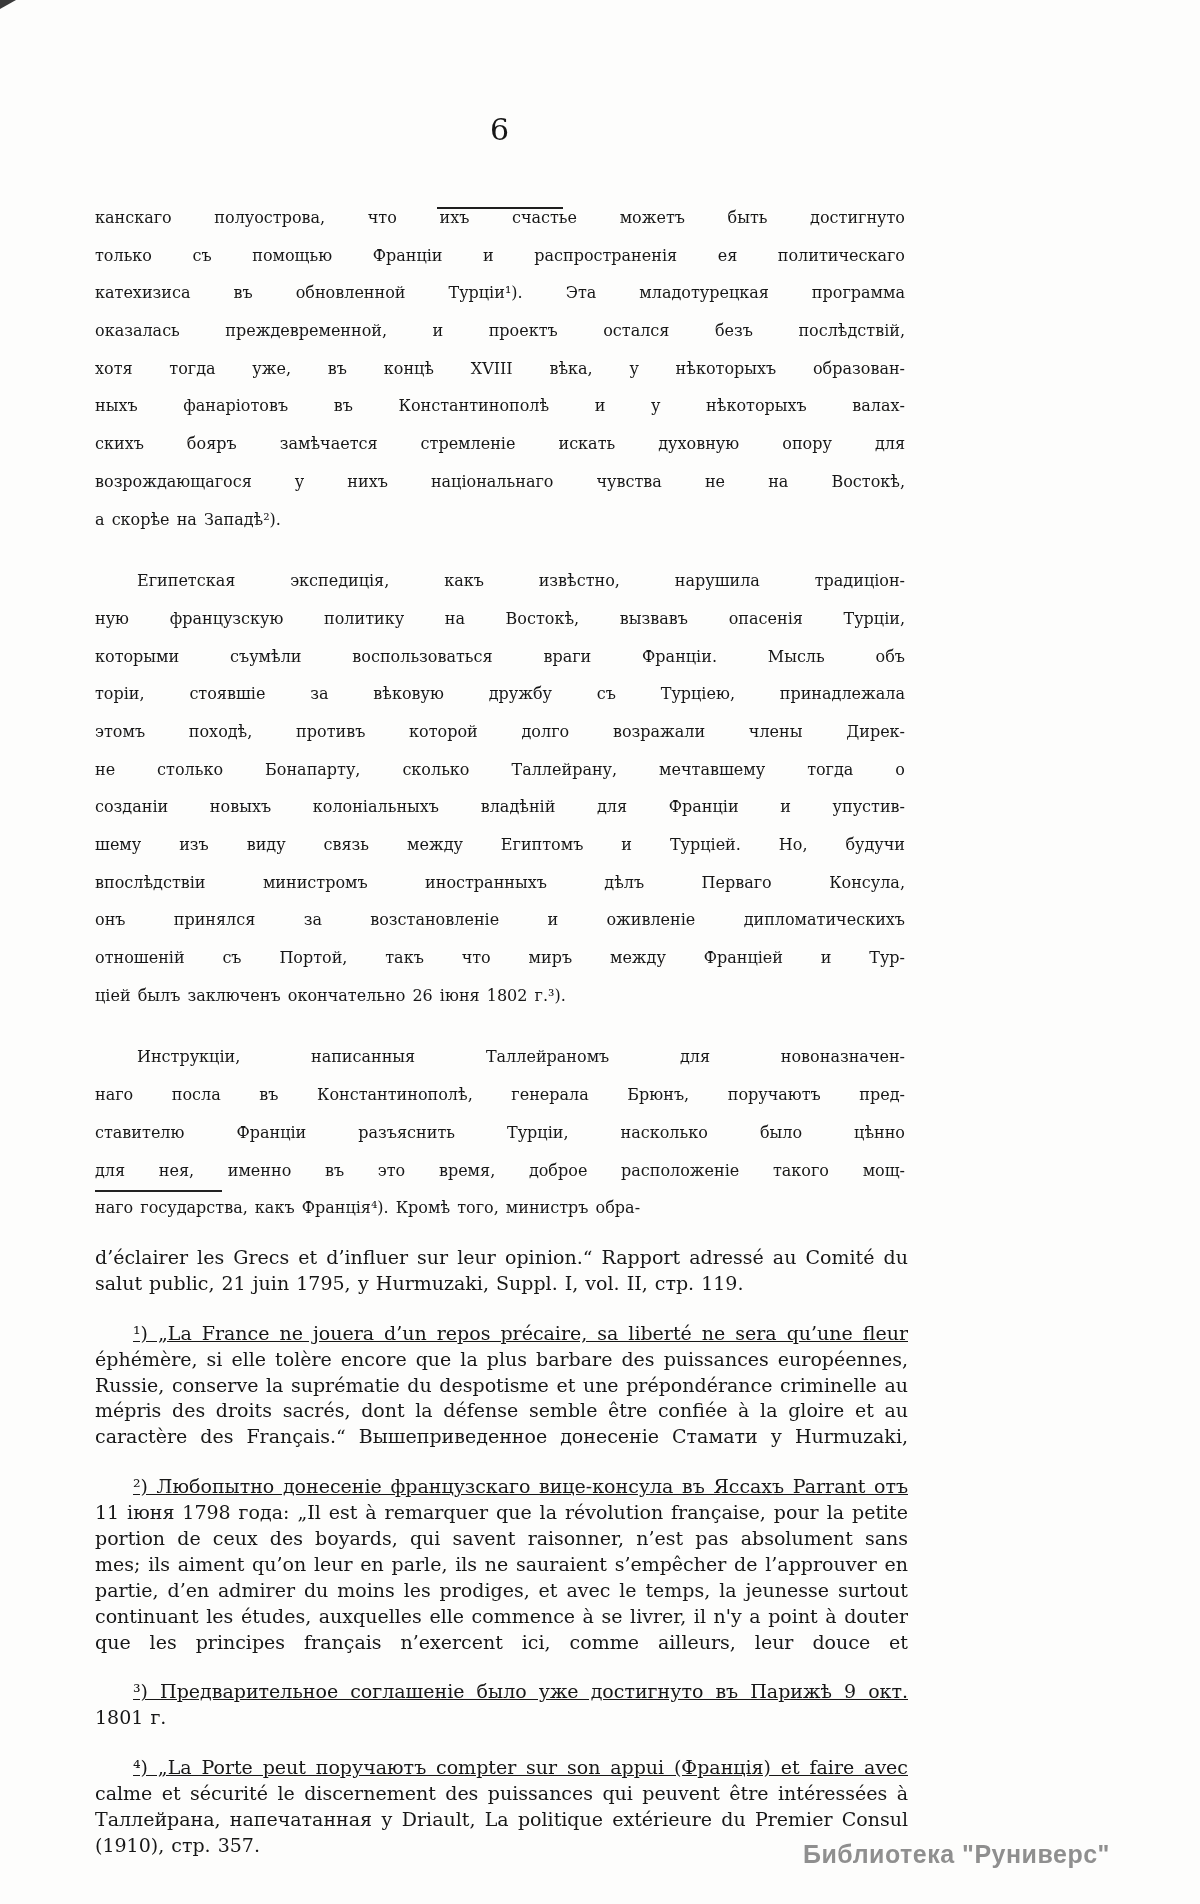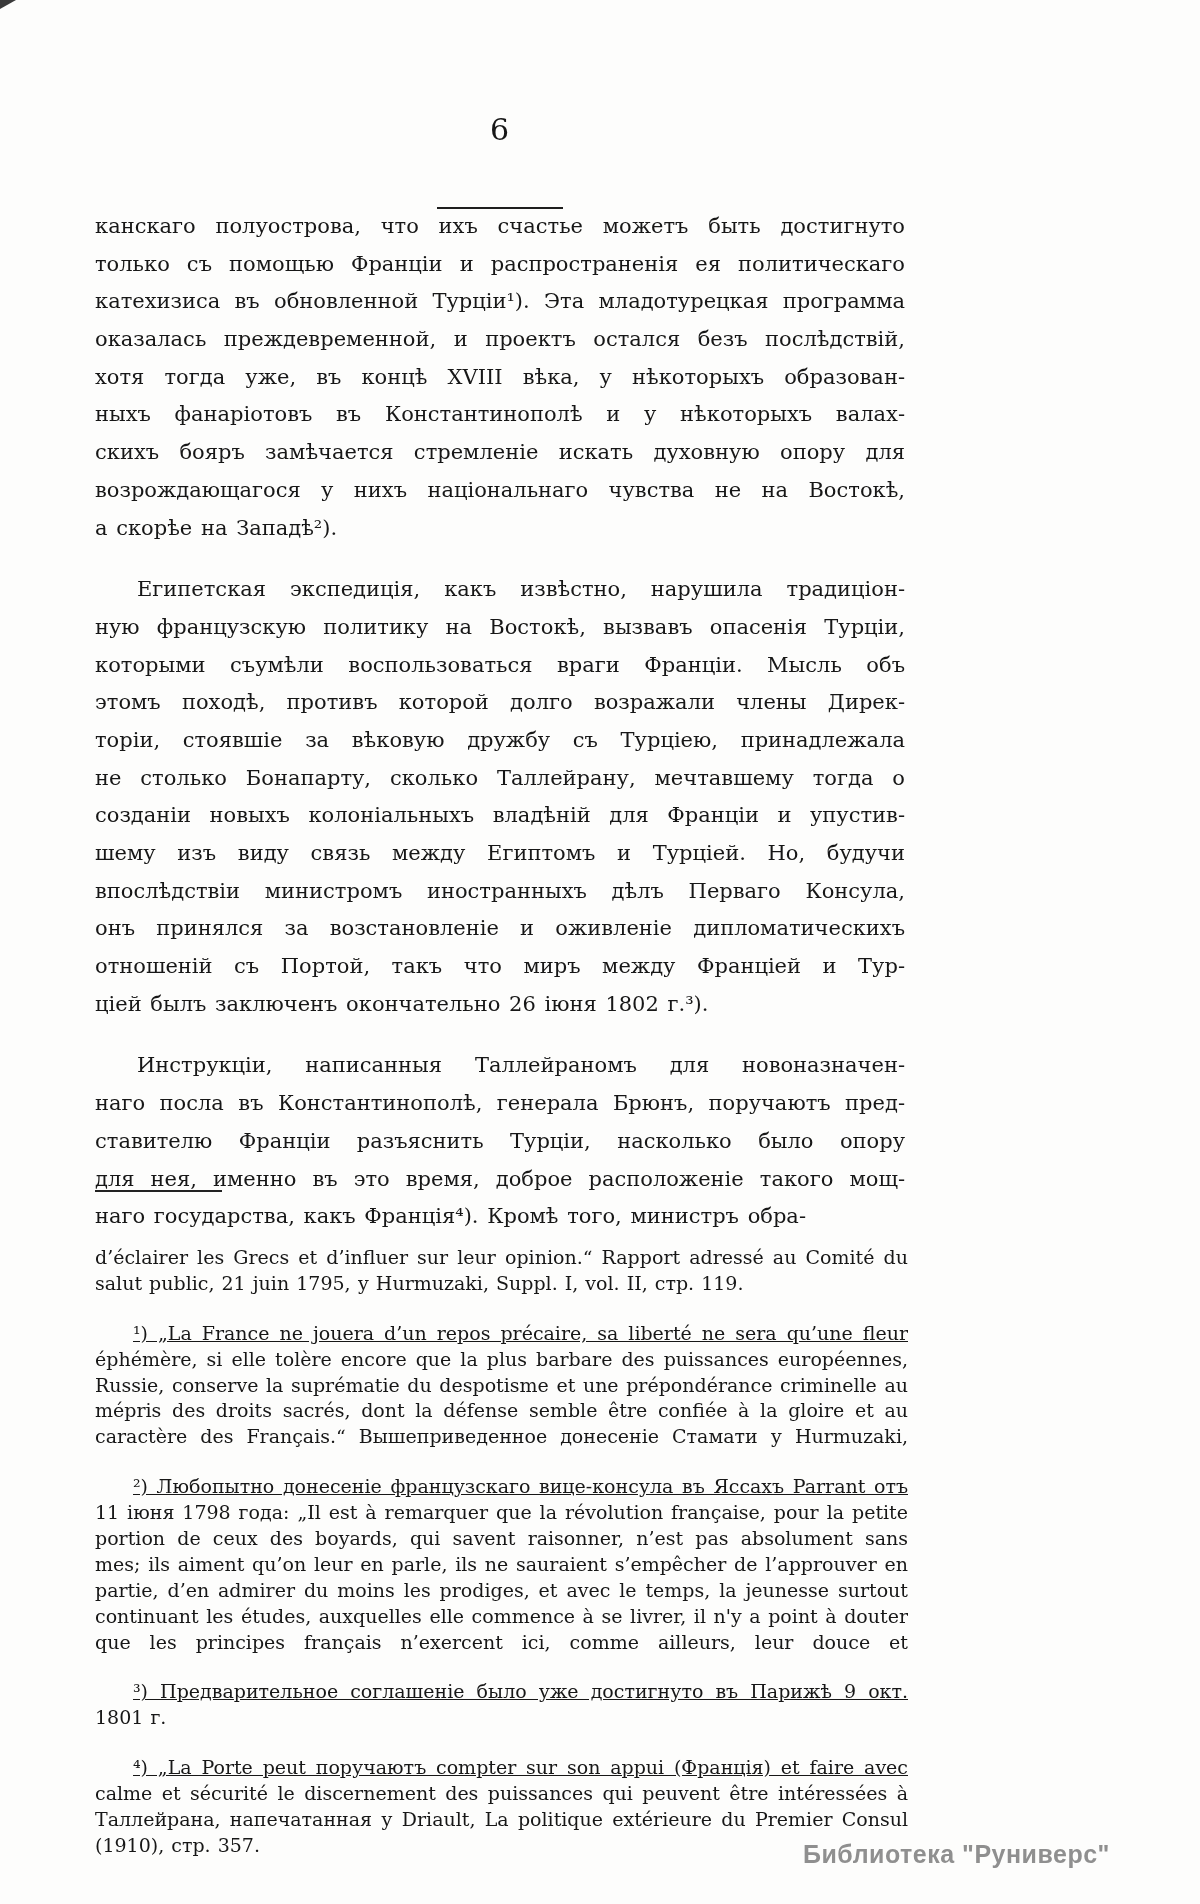--- a/index.html
+++ b/index.html
@@ -20,22 +20,22 @@
   }
   .pagenum {
     position:absolute; top:112px; left:95px; width:810px;
     text-align:center; font-size:30px; letter-spacing:1px;
   }
   .headrule {
     position:absolute; top:207px; left:437px; width:126px;
     border-top:2px solid #1e1e1e;
   }
   .maintext {
-    position:absolute; top:208px; left:95px; width:810px;
-    font-size:21px; line-height:37.7px;
+    position:absolute; top:199px; left:95px; width:810px;
+    font-size:16px; line-height:37.7px;
     word-spacing:2px;
   }
   .line {
     text-align:justify;
     text-align-last:justify;
     height:37.7px; overflow:hidden;
     white-space:normal;
   }
   .line.last { text-align-last:left; }
   .para.indent .line:first-child { text-indent:42px;margin-top:24px; }
@@ -76,34 +76,34 @@
         <div class="line">хотя тогда уже, въ концѣ XVIII вѣка, у нѣкоторыхъ образован-</div>
         <div class="line">ныхъ фанаріотовъ въ Константинополѣ и у нѣкоторыхъ валах-</div>
         <div class="line">скихъ бояръ замѣчается стремленіе искать духовную опору для</div>
         <div class="line">возрождающагося у нихъ національнаго чувства не на Востокѣ,</div>
         <div class="line last">а скорѣе на Западѣ²).</div>
       </div>
     <div class="para indent">
         <div class="line">Египетская экспедиція, какъ извѣстно, нарушила традиціон-</div>
         <div class="line">ную французскую политику на Востокѣ, вызвавъ опасенія Турціи,</div>
         <div class="line">которыми съумѣли воспользоваться враги Франціи. Мысль объ</div>
+        <div class="line">торіи, стоявшіе за вѣковую дружбу съ Турціею, принадлежала</div>
         <div class="line">этомъ походѣ, противъ которой долго возражали члены Дирек-</div>
-        <div class="line">торіи, стоявшіе за вѣковую дружбу съ Турціею, принадлежала</div>
         <div class="line">не столько Бонапарту, сколько Таллейрану, мечтавшему тогда о</div>
         <div class="line">созданіи новыхъ колоніальныхъ владѣній для Франціи и упустив-</div>
         <div class="line">шему изъ виду связь между Египтомъ и Турціей. Но, будучи</div>
         <div class="line">впослѣдствіи министромъ иностранныхъ дѣлъ Перваго Консула,</div>
         <div class="line">онъ принялся за возстановленіе и оживленіе дипломатическихъ</div>
         <div class="line">отношеній съ Портой, такъ что миръ между Франціей и Тур-</div>
         <div class="line last">ціей былъ заключенъ окончательно 26 іюня 1802 г.³).</div>
       </div>
     <div class="para indent">
         <div class="line">Инструкціи, написанныя Таллейраномъ для новоназначен-</div>
         <div class="line">наго посла въ Константинополѣ, генерала Брюнъ, поручаютъ пред-</div>
-        <div class="line">ставителю Франціи разъяснить Турціи, насколько было опору</div>
+        <div class="line">ставителю Франціи разъяснить Турціи, насколько было цѣнно</div>
         <div class="line">для нея, именно въ это время, доброе расположеніе такого мощ-</div>
         <div class="line last">наго государства, какъ Франція⁴). Кромѣ того, министръ обра-</div>
       </div>
   </div>
 
   <div class="fnrule"></div>
 
   <div class="footnotes">
     <div class="para">
         <div class="line">d’éclairer les Grecs et d’influer sur leur opinion.“ Rapport adressé au Comité du</div>

